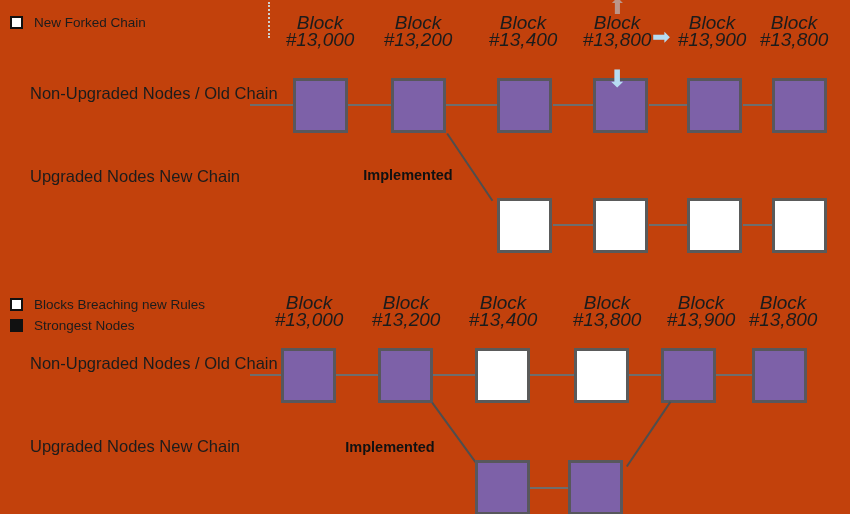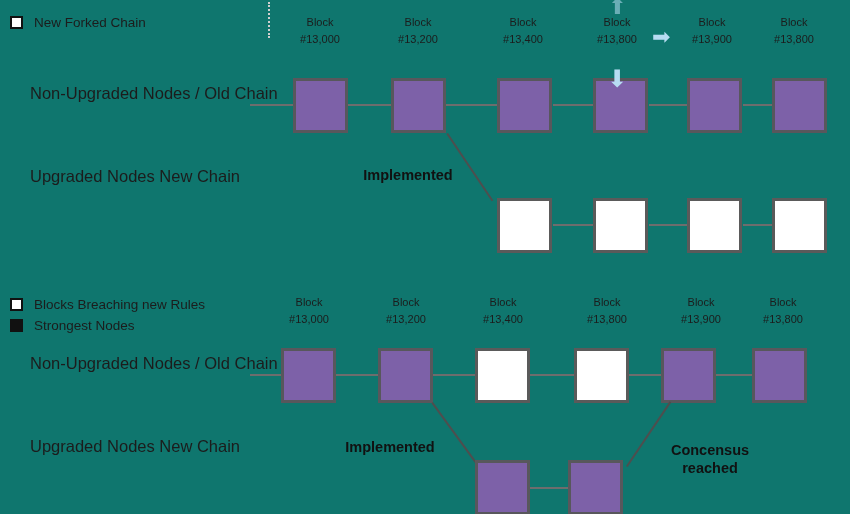--- a/index.html
+++ b/index.html
@@ -8,21 +8,21 @@
     background: #ffffff;
   }
   body {
     font-family: "Liberation Sans", sans-serif;
     color: #1a1a1a;
   }
   #page {
     position: relative;
     width: 850px;
     height: 514px;
-    background: #0f766e;
+    background: #c2410c;
     overflow: hidden;
   }
 
   
   .legend { position: absolute; }
   .legend-row {
     display: flex;
     align-items: center;
     height: 21px;
   }
@@ -50,25 +50,26 @@
     font-size: 16.5px;
     line-height: 22px;
     color: #1c1c1c;
     white-space: nowrap;
   }
 
   
   .block-caption {
     position: absolute;
     text-align: center;
-    font-size: 11px;
+    font-size: 19px;
     line-height: 17px;
     color: #1c1c1c;
     white-space: nowrap;
     width: 90px;
+    font-style: italic;
   }
   .block-caption .cap-line { display: block; }
 
   
   .block {
     position: absolute;
     box-sizing: border-box;
     border: 3px solid #58575c;
     width: 55px;
     height: 55px;
@@ -255,24 +256,20 @@
   <div class="block purple" style="left:281px; top:348px;"></div>
   <div class="block purple" style="left:378px; top:348px;"></div>
   <div class="block white" style="left:475px; top:348px;"></div>
   <div class="block white" style="left:574px; top:348px;"></div>
   <div class="block purple" style="left:661px; top:348px;"></div>
   <div class="block purple" style="left:752px; top:348px;"></div>
 
   <div class="annot" style="left:300px; top:438px; width:180px;">
     <span class="an-line">Implemented</span>
   </div>
-  <div class="annot" style="left:620px; top:441px; width:180px;">
-    <span class="an-line">Concensus</span>
-    <span class="an-line">reached</span>
-  </div>
 
   <div class="diag" style="left:433px; top:402px; width:78px; transform:rotate(54deg);"></div>
   <div class="diag" style="left:626px; top:466px; width:78px; transform:rotate(-56deg);"></div>
 
   <div class="conn" style="left:530px; top:487px; width:44px;"></div>
   <div class="block purple" style="left:475px; top:460px;"></div>
   <div class="block purple" style="left:568px; top:460px;"></div>
 
 </div>
 

